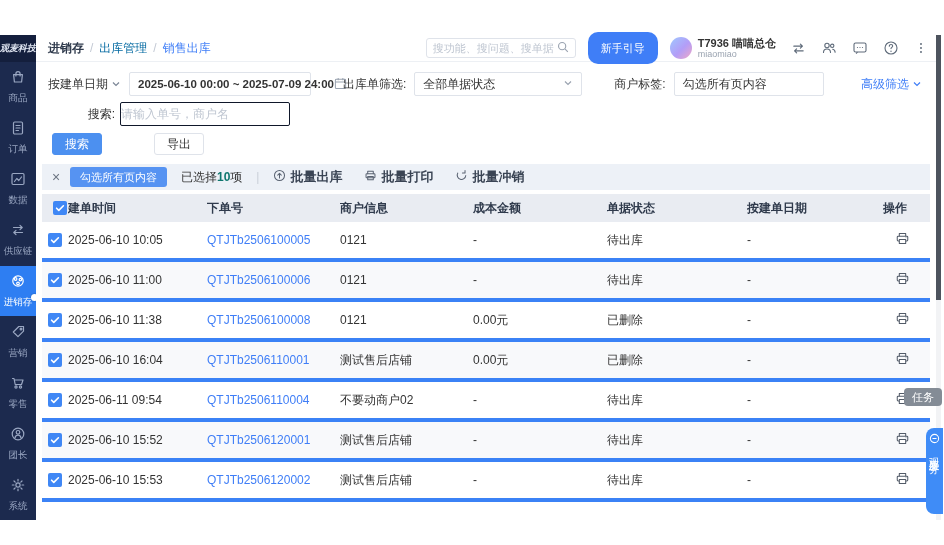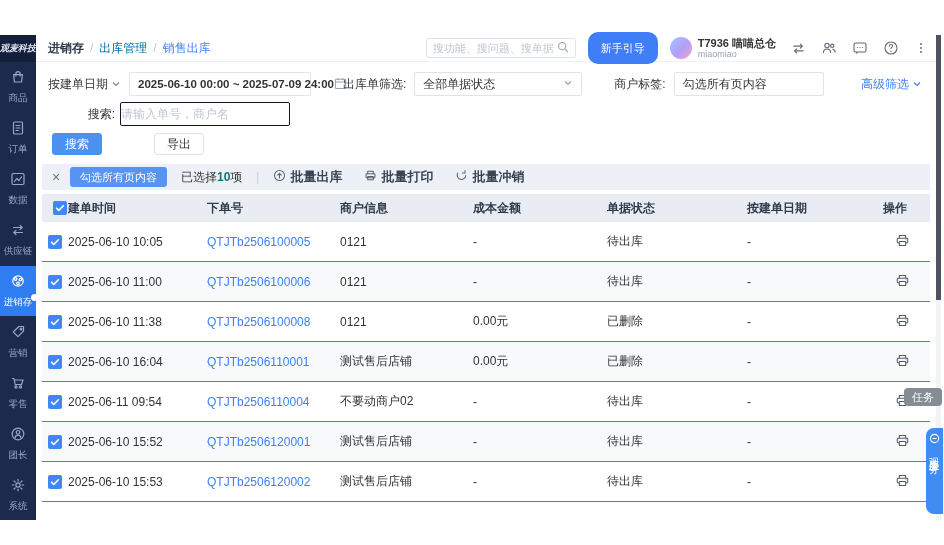--- a/index.html
+++ b/index.html
@@ -82,21 +82,21 @@
   .batch-divider { margin:0 14px; color:#c9cfd8; }
   .batch-action { display:flex; align-items:center; gap:4px; margin-right:22px; cursor:pointer;
                   color:#3a4454; font-weight:bold; font-size:13px; white-space:nowrap; }
   .batch-action svg { stroke:#5a6372; fill:none; stroke-width:1.1; stroke-linecap:round; stroke-linejoin:round; }
 
   
   .table { margin:4px 6px 0 6px; }
   .thead, .trow { display:grid; grid-template-columns:26px 139px 133px 133px 134px 140px 136px 1fr;
                   align-items:center; }
   .thead { height:28px; background:#e9ecf2; font-weight:bold; color:#2f3a4c; }
-  .trow { height:40px; border-bottom:1px solid #3b82f6; background:#fff; }
+  .trow { height:40px; border-bottom:4px solid #3b82f6; background:#fff; }
   .trow.alt { background:#f8f9fb; }
   .c-check { display:flex; justify-content:flex-end; padding-right:1px; }
   .checkbox { width:14px; height:14px; background:#3f87f5; border-radius:2px; display:inline-flex;
               align-items:center; justify-content:center; cursor:pointer; }
   .cell { padding-right:6px; white-space:nowrap; overflow:hidden; }
   .cell a { color:#3f7ef7; text-decoration:none; cursor:pointer; }
   .c-action { padding-left:12px; }
   .op-icon { display:inline-flex; cursor:pointer; }
   .op-icon svg { stroke:#525b68; fill:none; stroke-width:1.1; stroke-linejoin:round; }
 

